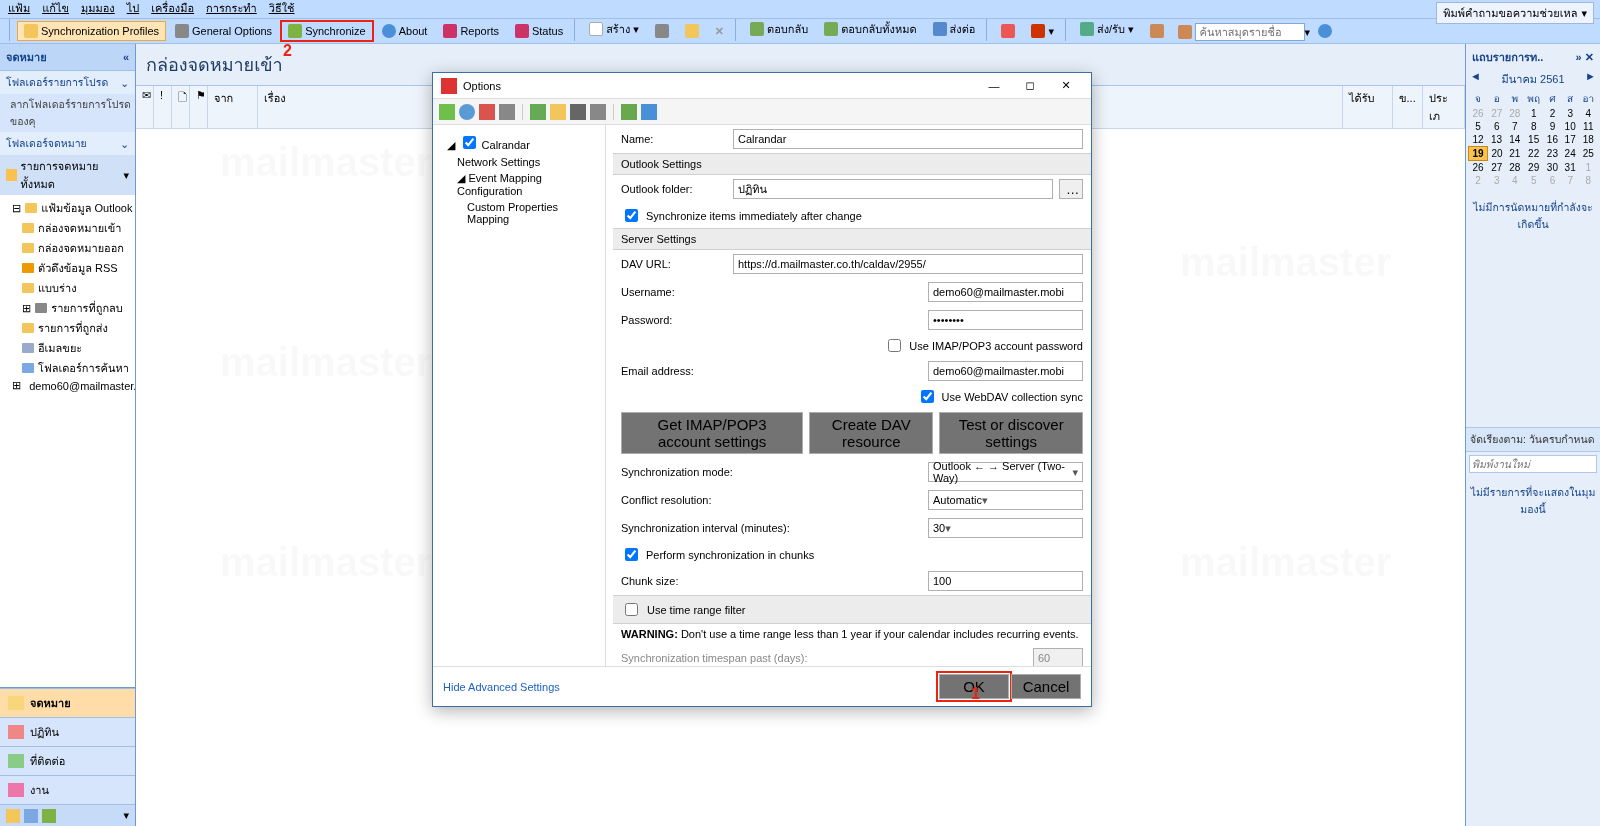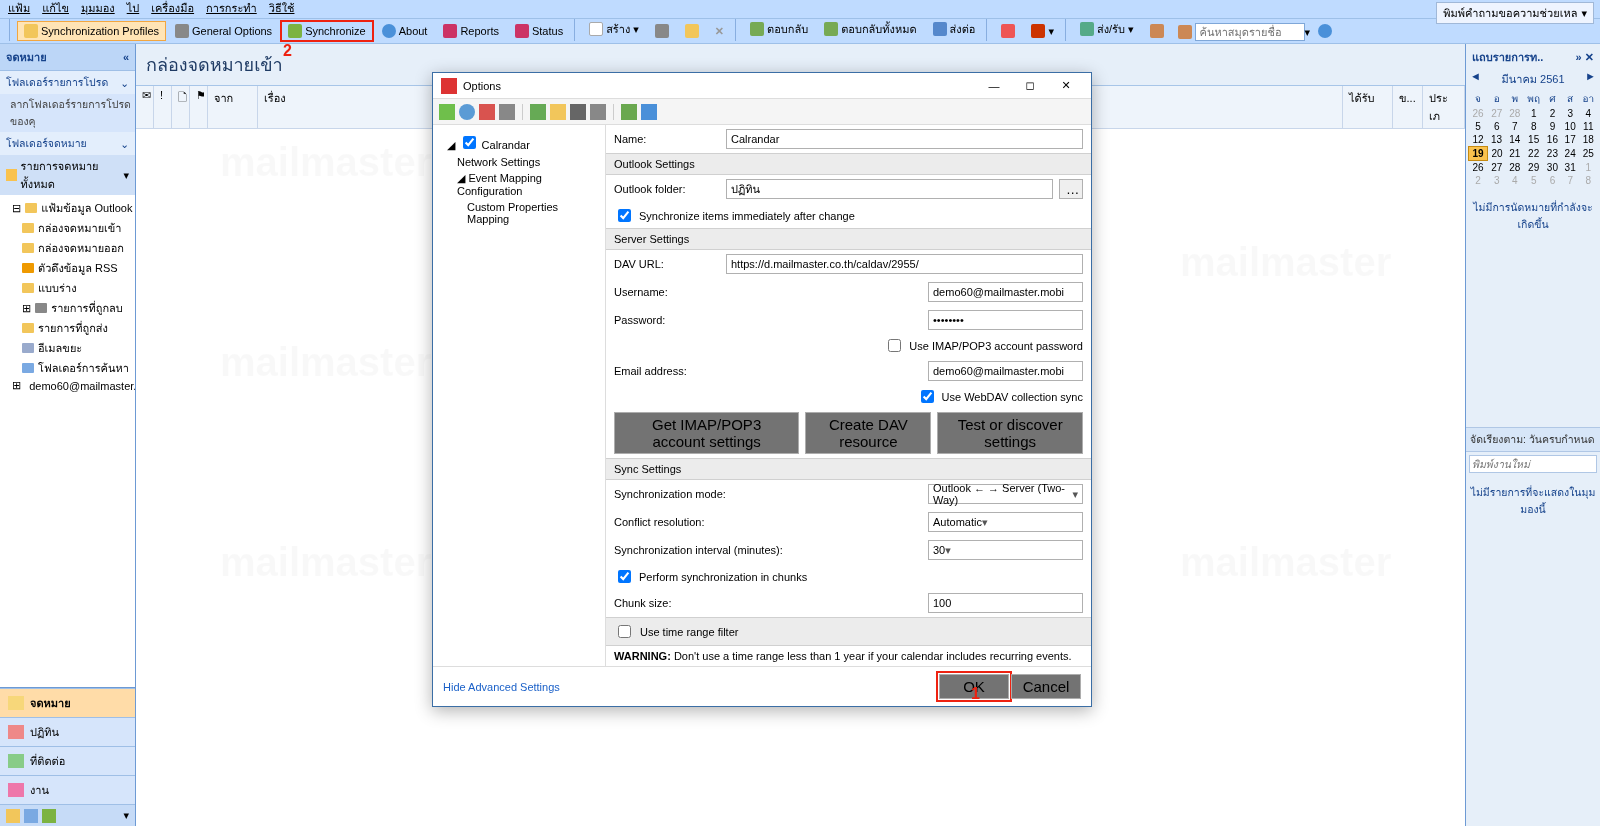--- a/index.html
+++ b/index.html
@@ -79,21 +79,21 @@
   .dico.plus{background:#6fbf4b;}
   .dico.net{background:#5b9bd5;border-radius:50%;}
   .dico.xred{background:#d9534f;}
   .dico.copy{background:#888;}
   .dico.fold{background:#f2c65b;}
   .dico.expimp{background:#6aa84f;}
   .dlgbody{flex:1;display:flex;overflow:hidden;}
   .dlgtree{width:173px;border-right:1px solid #ddd;padding:6px 4px;overflow:auto;}
   .dlgtree ul{list-style:none;margin:0;padding:0 0 0 10px;}
   .dlgtree li{padding:2px 0;}
-  .dlgform{flex:1;overflow:auto;padding:0;}
+  .dlgform{flex:1;overflow:auto;padding:0;margin-left:7px;}
   .formrow{display:flex;align-items:center;padding:4px 8px;gap:6px;}
   .formrow label{width:106px;}
   .formrow input[type=text],.formrow input[type=password]{flex:1;border:1px solid #b0b0b0;padding:2px 4px;height:20px;font-size:11px;}
   .formrow input.short{width:155px;flex:none;}
   .formrow input.disabled{background:#f0f0f0;color:#888;}
   .dotbtn{width:24px;height:20px;border:1px solid #b0b0b0;background:#efefef;text-align:center;}
   .section{background:#ececec;border-top:1px solid #d0d0d0;border-bottom:1px solid #d0d0d0;padding:4px 8px;font-weight:normal;}
   .chkrow{padding:3px 8px;display:flex;align-items:center;gap:5px;}
   .rightalign{display:flex;justify-content:flex-end;padding:2px 8px;align-items:center;gap:5px;}
   .btn{border:1px solid #adadad;background:#737373;padding:3px 10px;font-size:15px;}
@@ -457,21 +457,20 @@
           <input type="checkbox" checked="" style="">
           <span>Use WebDAV collection sync</span>
         </div>
       <div class="btnrow" style="justify-content:space-between">
         <div style="display:flex;gap:6px">
           <button class="btn">Get IMAP/POP3 account settings</button>
           <button class="btn">Create DAV resource</button>
         </div>
         <button class="btn">Test or discover settings</button>
       </div>
-      <div class="section">Sync Settings</div>
       <div class="formrow">
           <label style="width:240px">Synchronization mode:</label>
           <span style="flex:1"></span>
           <div class="combo">
             <span>Outlook ← → Server (Two-Way)</span>
             <span class="arr">▾</span>
           </div>
         </div>
       <div class="formrow">
           <label style="width:240px">Conflict resolution:</label>

